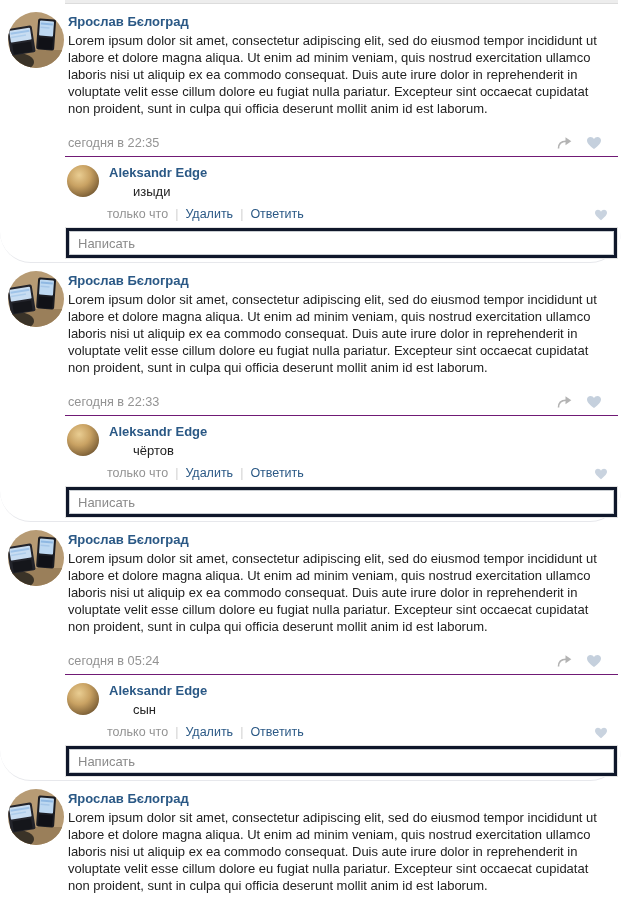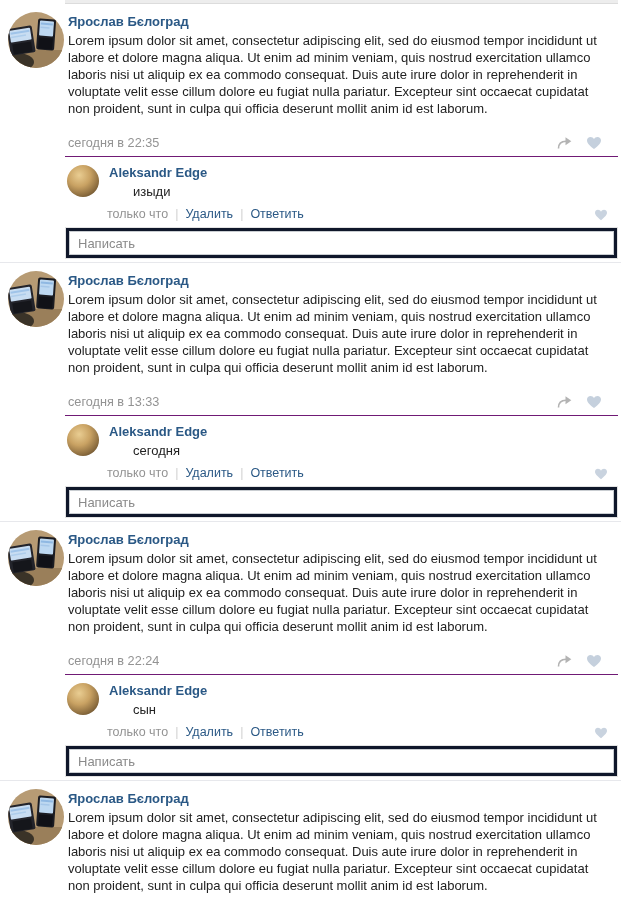--- a/index.html
+++ b/index.html
@@ -10,20 +10,21 @@
     font-size:13px; color:#222;
   }
   .prev-reply-partial {
     margin-left:65px; margin-right:3px; height:4px;
     background:#ededed; border-bottom:1px solid #dcdcdc;
   }
   .post {
     padding:8px 3px 3px 8px;
     border-bottom:1px solid #e7e8ec;
     background:#fff;
+    border-radius:31px;
   }
   .post:last-child { border-bottom:none; }
   .post-head { display:flex; }
   .post-avatar {
     width:56px; height:56px; border-radius:50%; overflow:hidden;
     flex:0 0 56px; margin-right:4px; cursor:pointer;
   }
   .post-avatar svg { display:block; width:56px; height:56px; }
   .post-content { flex:1; min-width:0; padding-right:8px; }
   .author-name {
@@ -160,21 +161,21 @@
             <rect x="32" y="11" width="12" height="2" fill="#8fb8e2"></rect>
             <rect x="32" y="15" width="9" height="1.5" fill="#a5c6e8"></rect>
             <rect x="31" y="26" width="14" height="11" fill="#101117"></rect>
           </g>
         </svg>
       </div>
       <div class="post-content">
         <a class="author-name">Ярослав Бєлоград</a>
         <div class="post-text">Lorem ipsum dolor sit amet, consectetur adipiscing elit, sed do eiusmod tempor incididunt ut labore et dolore magna aliqua. Ut enim ad minim veniam, quis nostrud exercitation ullamco laboris nisi ut aliquip ex ea commodo consequat. Duis aute irure dolor in reprehenderit in voluptate velit esse cillum dolore eu fugiat nulla pariatur. Excepteur sint occaecat cupidatat non proident, sunt in culpa qui officia deserunt mollit anim id est laborum.</div>
         <div class="post-footer">
-          <span class="post-time">сегодня в 13:33</span>
+          <span class="post-time">сегодня в 22:33</span>
           <span class="post-actions">
             <button class="icon-btn">
               <svg width="17" height="14" viewBox="0 0 17 14">
                 <path d="M2.5 12.5 C2.5 7.5 5.5 5.2 10 5.2" fill="none" stroke="#b3b3b3" stroke-width="1.6"></path>
                 <path d="M9.5 1.2 L15.3 5.2 L9.5 9.2 Z" fill="#b3b3b3"></path>
               </svg>
             </button>
             <button class="icon-btn">
               <svg width="16" height="14" viewBox="0 0 16 14">
                 <path d="M8 13 C3 9.2 1 6.6 1 4.4 C1 2.4 2.6 1 4.5 1 C6 1 7.3 1.9 8 3.1 C8.7 1.9 10 1 11.5 1 C13.4 1 15 2.4 15 4.4 C15 6.6 13 9.2 8 13 Z" fill="#c5d0dd"></path>
@@ -182,21 +183,21 @@
             </button>
           </span>
         </div>
       </div>
     </div>
     <div class="comment-section">
       <div class="comment">
         <div class="comment-avatar"></div>
         <div class="comment-body">
           <a class="comment-author">Aleksandr Edge</a>
-          <div class="comment-text">сегодня</div>
+          <div class="comment-text">чёртов</div>
         </div>
       </div>
       <div class="comment-meta">
         <span class="comment-time">только что</span>
         <span class="meta-sep">|</span>
         <a class="meta-link">Удалить</a>
         <span class="meta-sep">|</span>
         <a class="meta-link">Ответить</a>
         <button class="icon-btn comment-like">
           <svg width="14" height="12" viewBox="0 0 16 14">
@@ -230,21 +231,21 @@
             <rect x="32" y="11" width="12" height="2" fill="#8fb8e2"></rect>
             <rect x="32" y="15" width="9" height="1.5" fill="#a5c6e8"></rect>
             <rect x="31" y="26" width="14" height="11" fill="#101117"></rect>
           </g>
         </svg>
       </div>
       <div class="post-content">
         <a class="author-name">Ярослав Бєлоград</a>
         <div class="post-text">Lorem ipsum dolor sit amet, consectetur adipiscing elit, sed do eiusmod tempor incididunt ut labore et dolore magna aliqua. Ut enim ad minim veniam, quis nostrud exercitation ullamco laboris nisi ut aliquip ex ea commodo consequat. Duis aute irure dolor in reprehenderit in voluptate velit esse cillum dolore eu fugiat nulla pariatur. Excepteur sint occaecat cupidatat non proident, sunt in culpa qui officia deserunt mollit anim id est laborum.</div>
         <div class="post-footer">
-          <span class="post-time">сегодня в 22:24</span>
+          <span class="post-time">сегодня в 05:24</span>
           <span class="post-actions">
             <button class="icon-btn">
               <svg width="17" height="14" viewBox="0 0 17 14">
                 <path d="M2.5 12.5 C2.5 7.5 5.5 5.2 10 5.2" fill="none" stroke="#b3b3b3" stroke-width="1.6"></path>
                 <path d="M9.5 1.2 L15.3 5.2 L9.5 9.2 Z" fill="#b3b3b3"></path>
               </svg>
             </button>
             <button class="icon-btn">
               <svg width="16" height="14" viewBox="0 0 16 14">
                 <path d="M8 13 C3 9.2 1 6.6 1 4.4 C1 2.4 2.6 1 4.5 1 C6 1 7.3 1.9 8 3.1 C8.7 1.9 10 1 11.5 1 C13.4 1 15 2.4 15 4.4 C15 6.6 13 9.2 8 13 Z" fill="#c5d0dd"></path>

